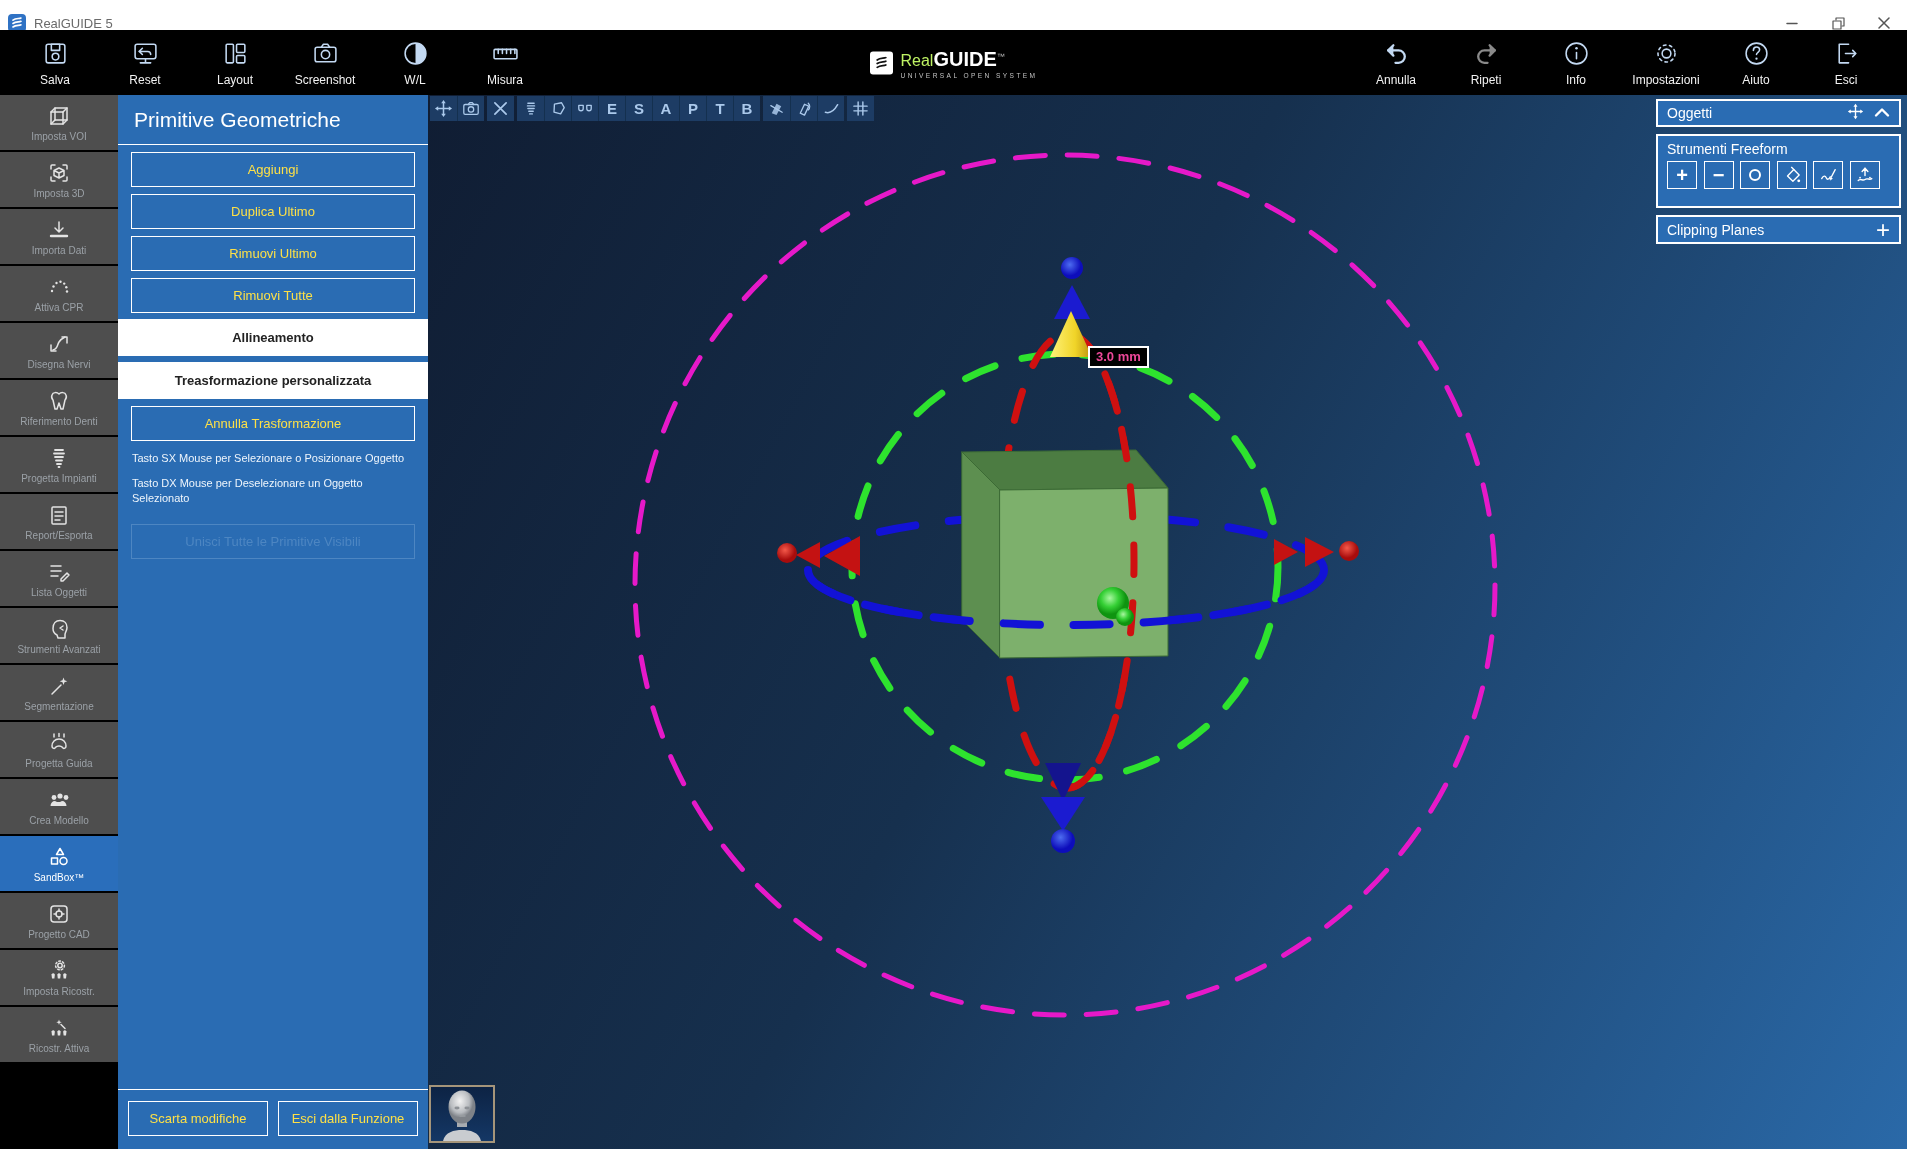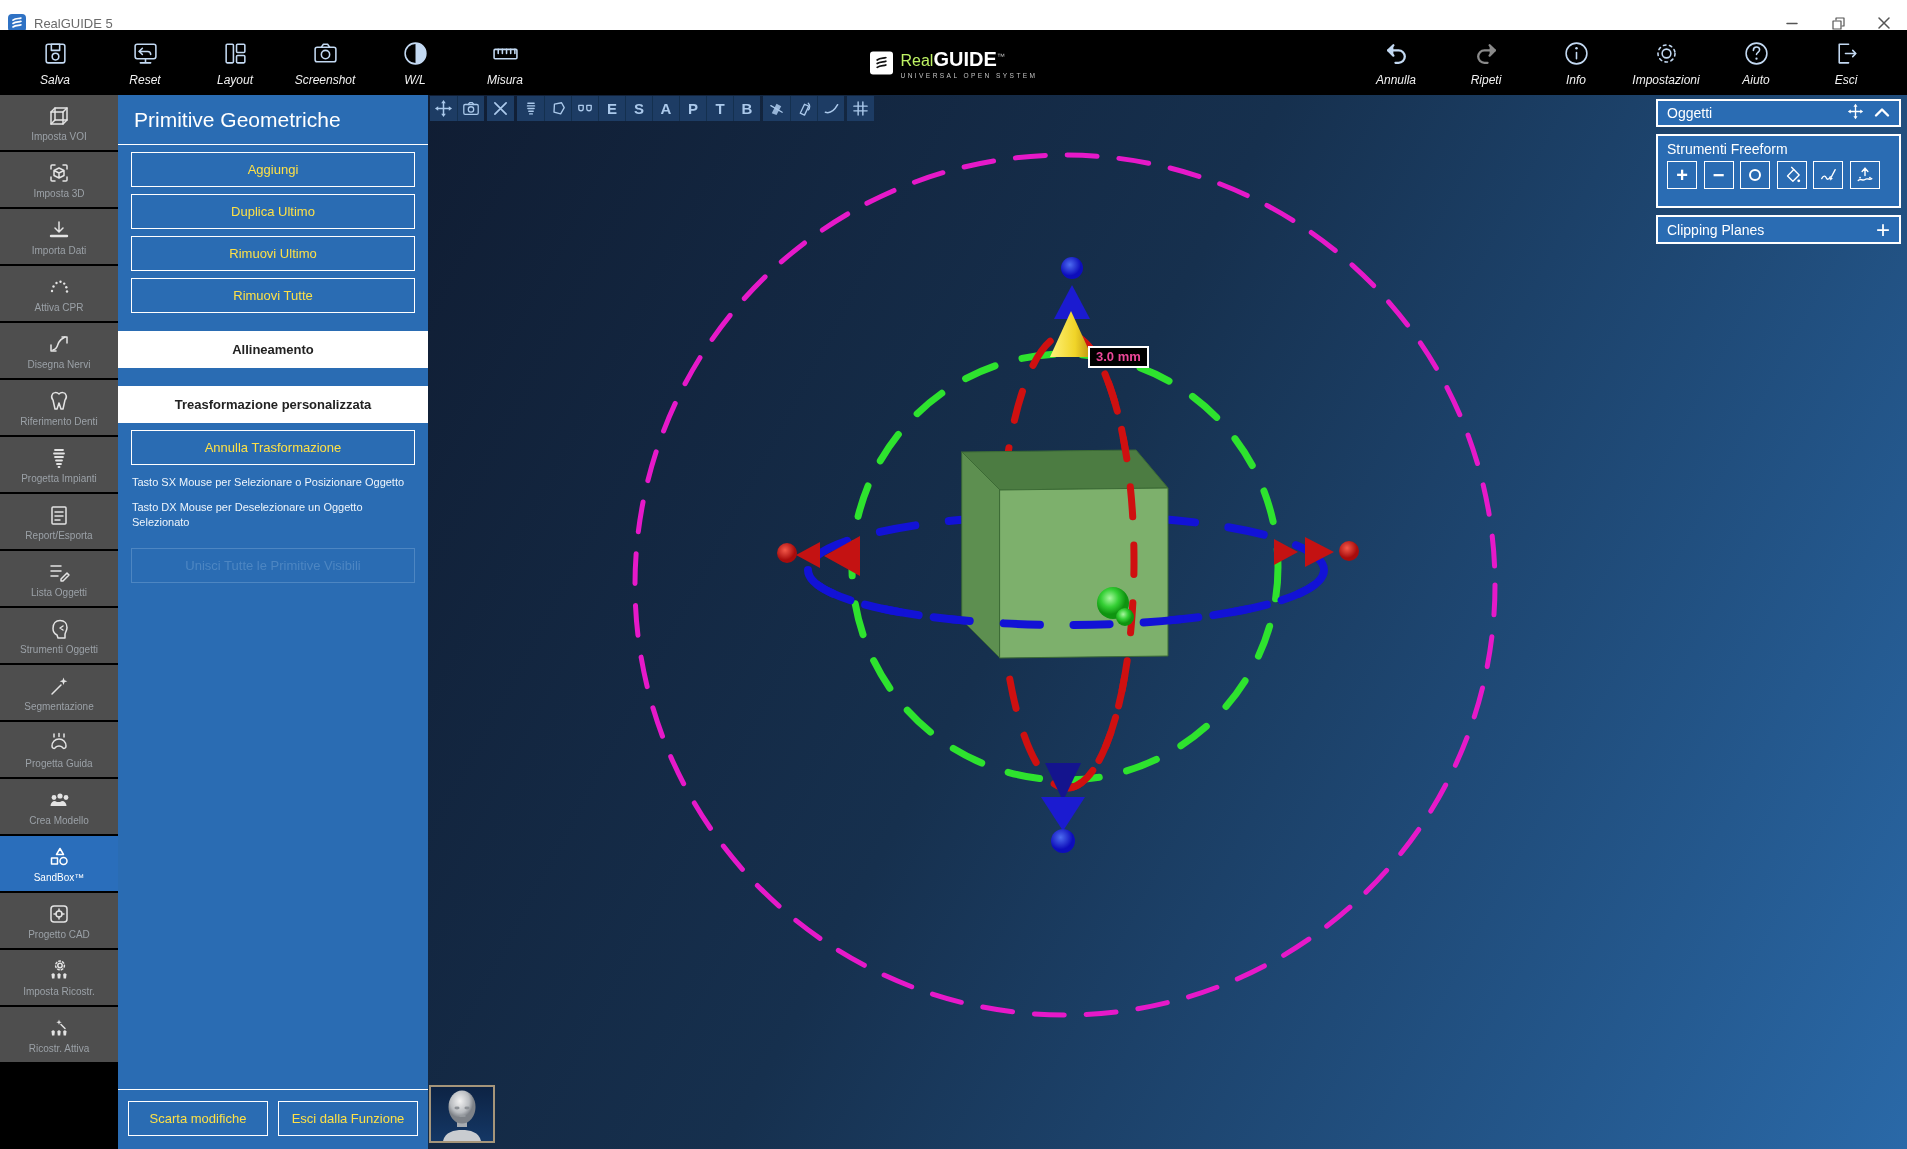--- a/index.html
+++ b/index.html
@@ -16,21 +16,21 @@
   .win-controls { margin-left:auto; display:flex; color:#555; }
   .win-btn { width:46px; height:30px; display:flex; align-items:center; justify-content:center; cursor:pointer; }
 
   
   .toolbar { position:absolute; left:0; top:30px; width:1907px; height:65px; background:#000;
     display:flex; align-items:center; }
   .tb-group { display:flex; }
   .tb-group.left { padding-left:10px; }
   .tb-group.right { margin-left:auto; padding-right:16px; }
   .tb-item { width:90px; height:62px; display:flex; flex-direction:column; align-items:center;
-    justify-content:center; cursor:pointer;font-style:italic; }
+    justify-content:center; cursor:pointer; }
   .tb-ic { color:#c3d9f2; height:30px; display:flex; align-items:center; }
   .tb-ic.disabled { color:#8a8a8a; }
   .tb-label { font-size:12px; color:#f2f2f2; margin-top:4px; }
   .logo { position:absolute; left:50%; top:50%; transform:translate(-50%,-50%);
     display:flex; align-items:center; gap:8px; }
   .logo-box { width:23px; height:23px; background:#fff; border-radius:3px; color:#111;
     display:flex; align-items:center; justify-content:center; }
   .logo-light { color:#bef264; font-size:16px; }
   .logo-bold { color:#fff; font-size:20px; font-weight:bold; }
   .logo-tm { color:#bbb; font-size:8px; vertical-align:super; }
@@ -44,21 +44,21 @@
   .sb-item.active { background:#2a6ebb; }
   .sb-item.active .sb-label { color:#fff; }
 
   
   .panel { position:absolute; left:118px; top:95px; width:310px; bottom:0; background:#2a6cb3; }
   .panel-title { color:#ffffff; font-size:21px; padding:13px 16px 12px; }
   .panel-divider { border-top:1px solid #fff; }
   .p-btn { margin:7px 13px 6px; border:1px solid #fff; color:#fde047; text-align:center;
     padding:9px 2px; font-size:13px; cursor:pointer; background:transparent; }
   .p-header { background:#fff; color:#222; text-align:center; padding:11px 2px; font-size:13px;
-    margin-top:18px; font-weight:bold; cursor:pointer; }
+    margin-top:6px; font-weight:bold; cursor:pointer; }
   .p-dark { background:#1c3a5e; padding:2px 0 8px; }
   .p-hint { color:#eef5fc; font-size:11px; margin:10px 14px 0; line-height:1.35; }
   .p-btn.disabled { border-color:#4d86c2; color:#4d86c2; margin-top:18px; cursor:default; }
   .panel-footer { position:absolute; left:0; right:0; bottom:0; border-top:1px solid #fff;
     padding:11px 10px 13px; display:flex; gap:10px; }
   .panel-footer .p-btn { flex:1; margin:0; }
 
   
   .viewport { position:absolute; left:428px; top:95px; right:0; bottom:0;
     background:linear-gradient(118deg,#101d33 0%,#16304e 42%,#2a69a8 100%); }
@@ -325,21 +325,21 @@
         <path d="M4 6h10M4 11h10M4 16h7"></path>
         <path d="M14 19l6-6 2 2-6 6h-2z"></path>
       </svg>
     <span class="sb-label">Lista Oggetti</span>
   </div>
   <div class="sb-item">
     <svg width="24" height="24" viewBox="0 0 24 24">
         <path d="M13 3.5c4.5 0 7 3 7 7 0 3-2 5-2 7v3.5h-7l-1-3c-2-1-4-3-4-6.5 0-5 3-8 7-8z"></path>
         <path d="M16 9l-3 2 3 2"></path>
       </svg>
-    <span class="sb-label">Strumenti Oggetti</span>
+    <span class="sb-label">Strumenti Avanzati</span>
   </div>
   <div class="sb-item">
     <svg width="24" height="24" viewBox="0 0 24 24">
         <path d="M5 20l9-9"></path>
         <path d="M16.5 3.5l1 2.8 2.8 1-2.8 1-1 2.8-1-2.8-2.8-1 2.8-1z" fill="currentColor" stroke="none"></path>
       </svg>
     <span class="sb-label">Segmentazione</span>
   </div>
   <div class="sb-item">
     <svg width="24" height="24" viewBox="0 0 24 24">

